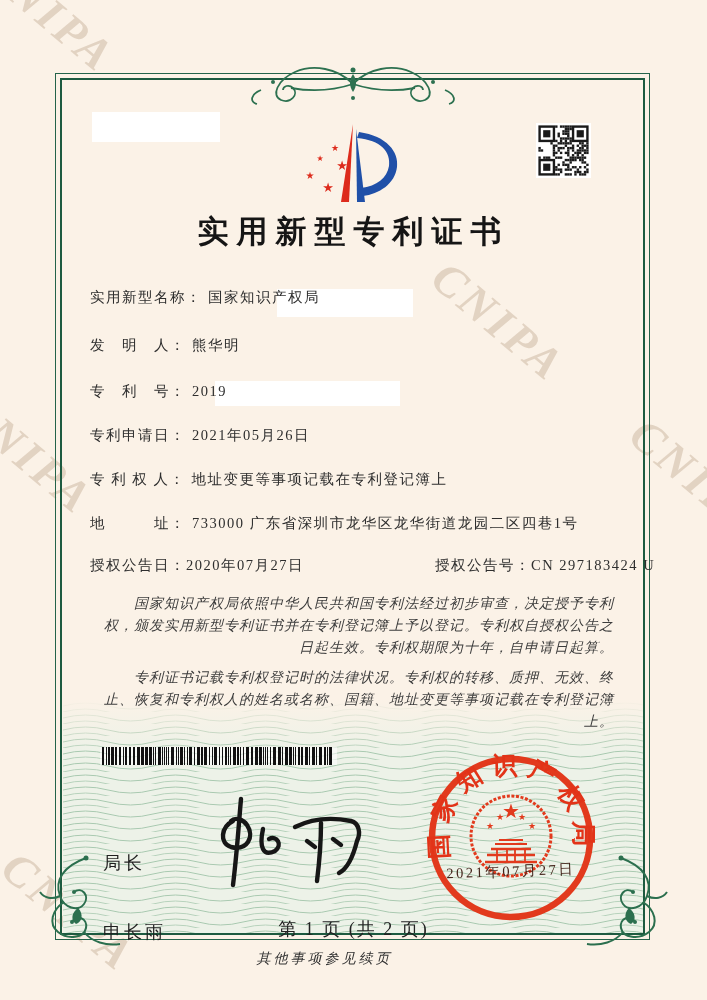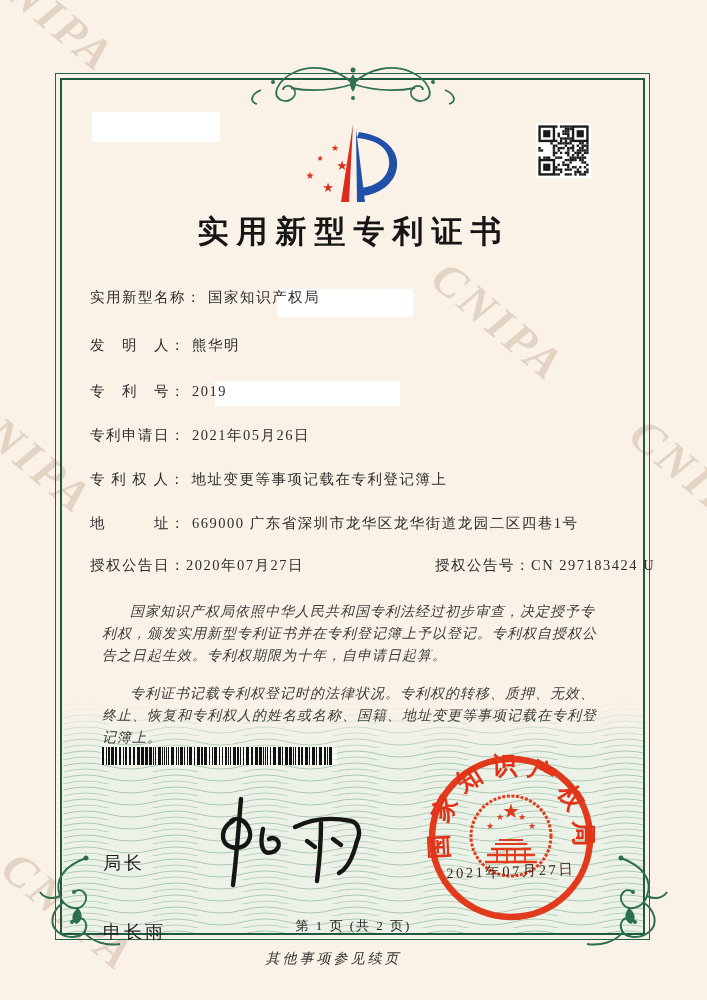--- a/index.html
+++ b/index.html
@@ -16,26 +16,26 @@
       border:2.5px solid #1d5a40;box-sizing:border-box;}
   .guilloche{position:absolute;left:63px;top:700px;}
   .redaction{position:absolute;background:#ffffff;}
   .title{position:absolute;left:0;top:211px;width:707px;text-align:center;
       font-size:31px;font-weight:700;letter-spacing:8px;color:#151515;}
   .row{position:absolute;left:90px;font-size:14.5px;letter-spacing:1.5px;color:#2e2e2e;white-space:nowrap;}
   .row .lbl{margin-right:6px;}
   .grant-no{position:absolute;left:345px;}
   .paras{position:absolute;left:86px;top:585px;width:536px;
       font-style:italic;font-size:14px;line-height:22px;letter-spacing:1px;color:#3c3c3c;}
-  .paras p{margin:16px;text-indent:2em;}
+  .paras p{margin:8px;text-indent:2em;text-align:right;}
   .signer{position:absolute;left:103px;font-family:"Liberation Sans",sans-serif;
       font-size:18px;letter-spacing:3px;color:#1f1f1f;margin-top:35px;}
   .page-footer{position:absolute;left:0;top:917px;width:707px;text-align:center;
-      font-size:13px;letter-spacing:2px;color:#222;}
-  .cont-note{position:absolute;left:13px;top:950px;width:641px;text-align:center;
+      font-size:18px;letter-spacing:2px;color:#222;}
+  .cont-note{position:absolute;left:4px;top:950px;width:641px;text-align:center;
       font-style:italic;font-size:14px;letter-spacing:3px;color:#333;}
   .abs{position:absolute;}
 </style>
 </head>
 <body>
 
 <div class="page">
 
   <span class="wm" style="left:-30px;top:-14px;">CNIPA</span>
   <span class="wm" style="left:420px;top:295px;">CNIPA</span>
@@ -291,21 +291,21 @@
   <div class="row" style="top:382px;">
     <span class="lbl">专　利　号：</span><span>2019</span>
   </div>
   <div class="row" style="top:426px;">
     <span class="lbl">专利申请日：</span><span>2021年05月26日</span>
   </div>
   <div class="row" style="top:470px;">
     <span class="lbl">专 利 权 人：</span><span>地址变更等事项记载在专利登记簿上</span>
   </div>
   <div class="row" style="top:514px;">
-    <span class="lbl">地　　　址：</span><span>669000  广东省深圳市龙华区龙华街道龙园二区四巷1号</span>
+    <span class="lbl">地　　　址：</span><span>733000  广东省深圳市龙华区龙华街道龙园二区四巷1号</span>
   </div>
   <div class="row" style="top:556px;">
     <span>授权公告日：</span><span>2020年07月27日</span>
     <span class="grant-no"><span>授权公告号：</span><span>CN 297183424 U</span></span>
   </div>
 
   <div class="paras">
     <p>国家知识产权局依照中华人民共和国专利法经过初步审查，决定授予专利权，颁发实用新型专利证书并在专利登记簿上予以登记。专利权自授权公告之日起生效。专利权期限为十年，自申请日起算。</p>
     <p>专利证书记载专利权登记时的法律状况。专利权的转移、质押、无效、终止、恢复和专利权人的姓名或名称、国籍、地址变更等事项记载在专利登记簿上。</p>
   </div>

